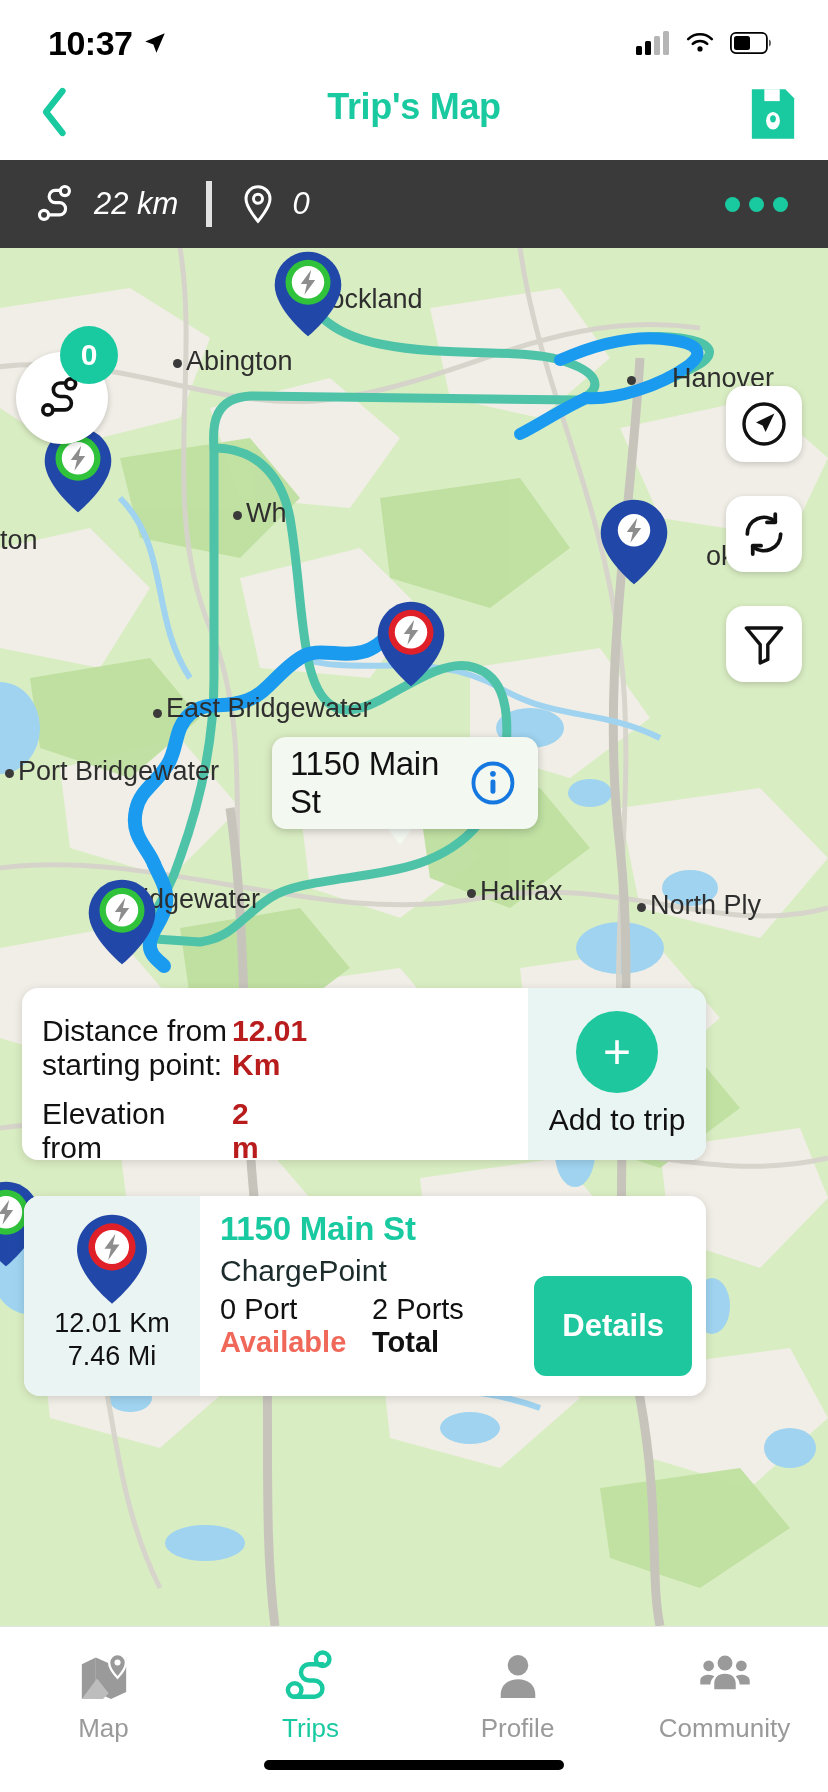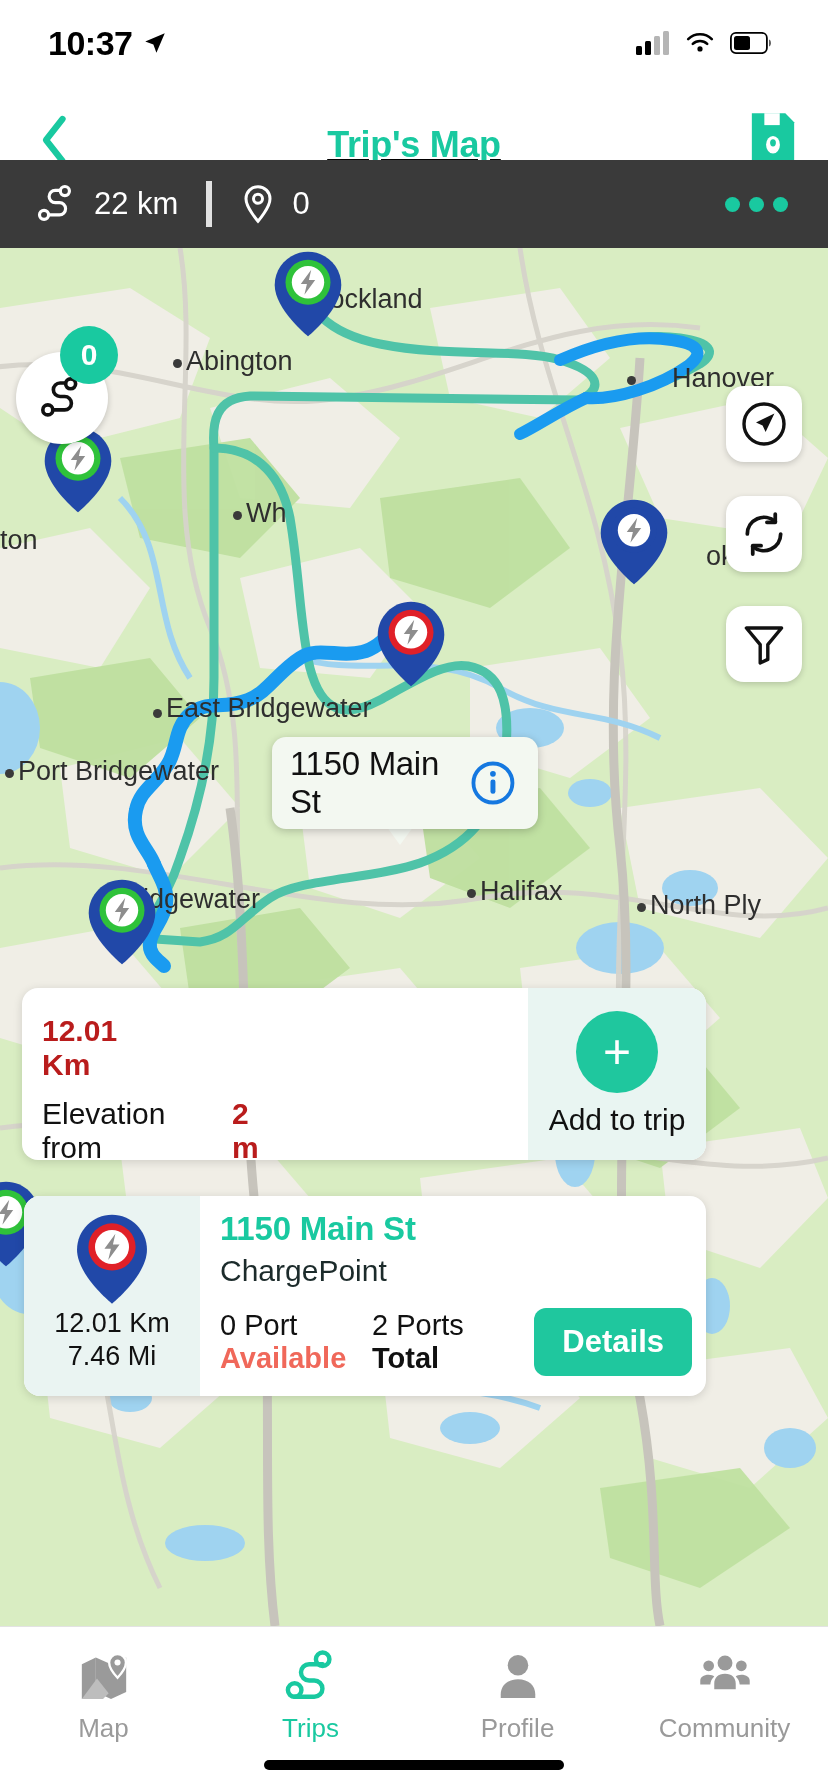--- a/index.html
+++ b/index.html
@@ -17,33 +17,33 @@
     display:flex; align-items:center; justify-content:space-between;
     padding:0 56px 0 48px; background:#fff;
   }
   .sb-left { display:flex; align-items:center; gap:10px; }
   .sb-time { font-size:34px; font-weight:600; color:#000; letter-spacing:-0.5px; }
   .sb-right { display:flex; align-items:center; gap:14px; }
 
   
   .navbar {
     position:absolute; top:86px; left:0; width:828px; height:80px;
-    display:flex; align-items:flex-end; background:#fff;text-decoration:underline;
+    display:flex; align-items:flex-start; background:#fff;
   }
   .nav-back { width:110px; display:flex; align-items:center; justify-content:center; cursor:pointer; }
   .nav-title {
     flex:1; text-align:center; font-size:36px; font-weight:700;
     color:#19c9a0; letter-spacing:-0.3px;
   }
   .nav-save { width:110px; display:flex; align-items:center; justify-content:center; cursor:pointer; }
 
   
   .statsbar {
     position:absolute; top:160px; left:0; width:828px; height:88px;
-    background:#3a3a3a; display:flex; align-items:center; color:#fff;
+    background:#3a3a3a; display:flex; align-items:center; color:#fff;font-style:italic;
   }
   .stat { display:flex; align-items:center; gap:16px; padding:0 28px; }
   .stat-first { padding-left:36px; }
   .stat-val { font-size:31px; font-weight:400; color:#fff; }
   .stat-div { width:3px; height:46px; background:#fff; opacity:.85; }
   .statsbar-more { margin-left:auto; padding-right:40px; display:flex; gap:9px; }
   .dot3 { width:15px; height:15px; border-radius:50%; background:#19c9a0; }
 
   
   .map {
@@ -140,21 +140,21 @@
   .sc-dist { text-align:center; font-size:27px; color:#111; line-height:1.25; }
   .sc-body { flex:1; padding:14px 18px 0 20px; position:relative; }
   .sc-name { font-size:33px; font-weight:700; color:#19c9a0; letter-spacing:-0.2px; }
   .sc-net { font-size:30px; color:#1c2b2b; margin-top:6px; }
   .sc-footer { position:absolute; left:20px; right:14px; bottom:20px; display:flex; align-items:center; }
   .sc-ports { width:152px; font-size:29px; line-height:1.15; color:#111; }
   .sc-ports .avail { color:#f0685a; font-weight:700; }
   .sc-ports .tot { font-weight:700; }
   .details-btn {
     margin-left:auto; background:#1fc79e; color:#fff; border:none;
-    border-radius:12px; padding:16px 28px; font-size:31px; font-weight:700;
+    border-radius:12px; padding:32px 28px; font-size:31px; font-weight:700;
     font-family:"Liberation Sans", sans-serif; cursor:pointer;
   }
 
   
   .tabbar {
     position:absolute; bottom:0; left:0; width:828px; height:166px;
     background:#fff; border-top:1px solid #e3e3e3;
     display:flex; align-items:flex-start; padding-top:22px;
   }
   .tab { flex:1; display:flex; flex-direction:column; align-items:center; gap:8px; cursor:pointer; }
@@ -442,20 +442,24 @@
         <svg width="48" height="48" viewBox="0 0 24 24">
           <path d="M3.2 4h17.6l-6.9 8.3v7.4l-3.8 1.8v-9.2z" fill="none" stroke="#111" stroke-width="1.7" stroke-linejoin="round"></path>
         </svg>
       </div>
     </div>
   </div>
 
   <div class="infocard">
     <div class="ic-left">
       <div class="ic-row">
+        <div class="ic-label">
+          <span>Distance from</span><br>
+          <span>starting point:</span>
+        </div>
         <div class="ic-value">
           <span>12.01</span><br>
           <span>Km</span>
         </div>
       </div>
       <div class="ic-row">
         <div class="ic-label">
           <span>Elevation from</span><br>
           
         </div>

